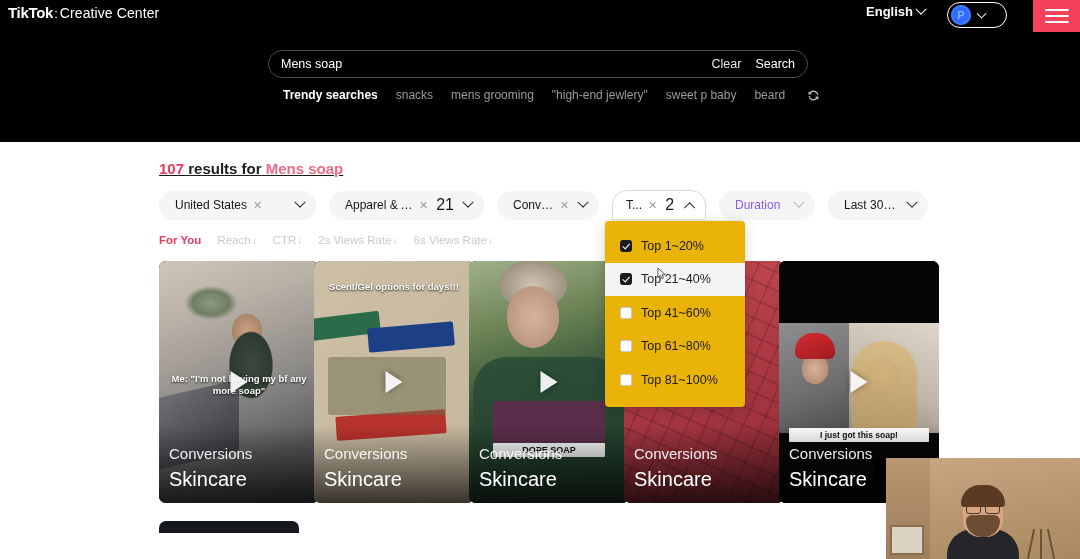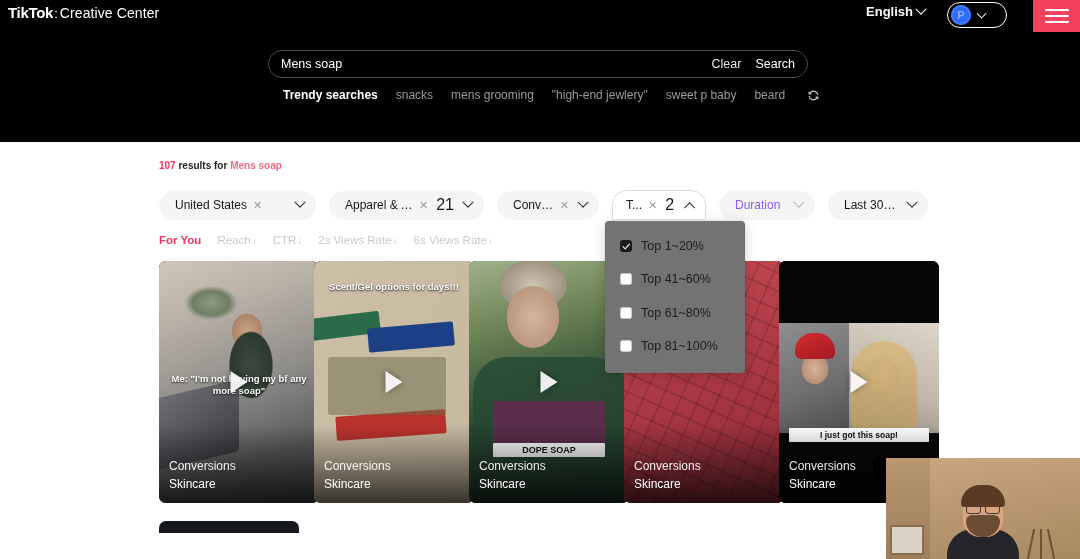--- a/index.html
+++ b/index.html
@@ -91,21 +91,21 @@
   .trendy-label { color:#fff; font-weight:bold; }
   .trendy-item { color:#9a9a9a; cursor:pointer; white-space:nowrap; }
   .refresh-icon {
     width:13px; height:13px; margin-left:4px; cursor:pointer;
     color:#c4c4c4;
   }
 
   
   .results-line {
     position:absolute; left:159px; top:160px;
-    font-size:10px; color:#1b1b1b; font-weight:bold;
+    font-size:15px; color:#1b1b1b; font-weight:bold;text-decoration:underline;
   }
   .accent { color:#f0365e; }
   .accent-soft { color:#f06a85; font-weight:bold; }
 
   
   .filters {
     position:absolute; left:159px; top:190px;
     display:flex; align-items:center; gap:13px;
   }
   .pill {
@@ -128,21 +128,21 @@
     border-bottom-left-radius:0; border-bottom-right-radius:0;
     height:30px; padding:0 10px 0 13px; z-index:30;
   }
   .pill.w-dur { width:96px; color:#8b5cf6; }
   .pill.w-dur .chev { color:#b5b5b5; }
   .pill.w-date { width:100px; }
 
   
   .dropdown {
     position:absolute; left:605px; top:221px;
-    width:140px; background:#737373;
+    width:140px; background:#eab308;
     border-radius:4px;
     box-shadow:0 3px 14px rgba(0,0,0,.17), 0 0 0 1px rgba(0,0,0,.05);
     padding:8px 0 10px;
     z-index:25;
   }
   .dd-item {
     height:33.5px; display:flex; align-items:center;
     padding:0 0 0 15px; font-size:12.5px; color:#1c1c1c; cursor:pointer;
     position:relative;
   }
@@ -185,22 +185,22 @@
     background:#111;
   }
   .card .thumb { position:absolute; inset:0; overflow:hidden; }
   .card .shade {
     position:absolute; left:0; right:0; bottom:0; height:78px;
     background:linear-gradient(to top, rgba(0,0,0,.72), rgba(0,0,0,0));
   }
   .card .meta {
     position:absolute; left:10px; bottom:11px; color:#fff; line-height:1.25;
   }
-  .card .meta .obj { font-size:12px; opacity:.92; }
-  .card .meta .cat { font-size:12px; margin-top:3px; }
+  .card .meta .obj { font-size:15px; opacity:.92; }
+  .card .meta .cat { font-size:20px; margin-top:3px; }
   .play {
     position:absolute; left:50%; top:50%; transform:translate(-50%,-50%);
     width:0; height:0;
     border-left:17px solid rgba(255,255,255,.92);
     border-top:11px solid transparent; border-bottom:11px solid transparent;
     filter: drop-shadow(0 0 3px rgba(0,0,0,.45));
   }
   .cap {
     position:absolute; left:6px; right:6px;
     color:#fff; font-size:9.5px; font-weight:bold; text-align:center;
@@ -531,20 +531,27 @@
     <div class="card2">
         <div class="thumb b6"></div>
       </div>
   </div>
 
   <div class="dropdown">
     <div class="dd-item">
       <span class="cbox checked"></span>
       <span>Top 1~20%</span>
     </div>
+    <div class="dd-item hover">
+      <span class="cbox checked"></span>
+      <span>Top 21~40%</span>
+      <svg class="cursor-ico" viewBox="0 0 24 24">
+        <path d="M5 2 L5 18 L9.2 14.2 L11.8 20 L14.6 18.7 L12.1 13.2 L17.6 13.2 Z" fill="#ffffff" stroke="#2b2b2b" stroke-width="1.3"></path>
+      </svg>
+    </div>
     <div class="dd-item">
       <span class="cbox"></span>
       <span>Top 41~60%</span>
     </div>
     <div class="dd-item">
       <span class="cbox"></span>
       <span>Top 61~80%</span>
     </div>
     <div class="dd-item">
       <span class="cbox"></span>

